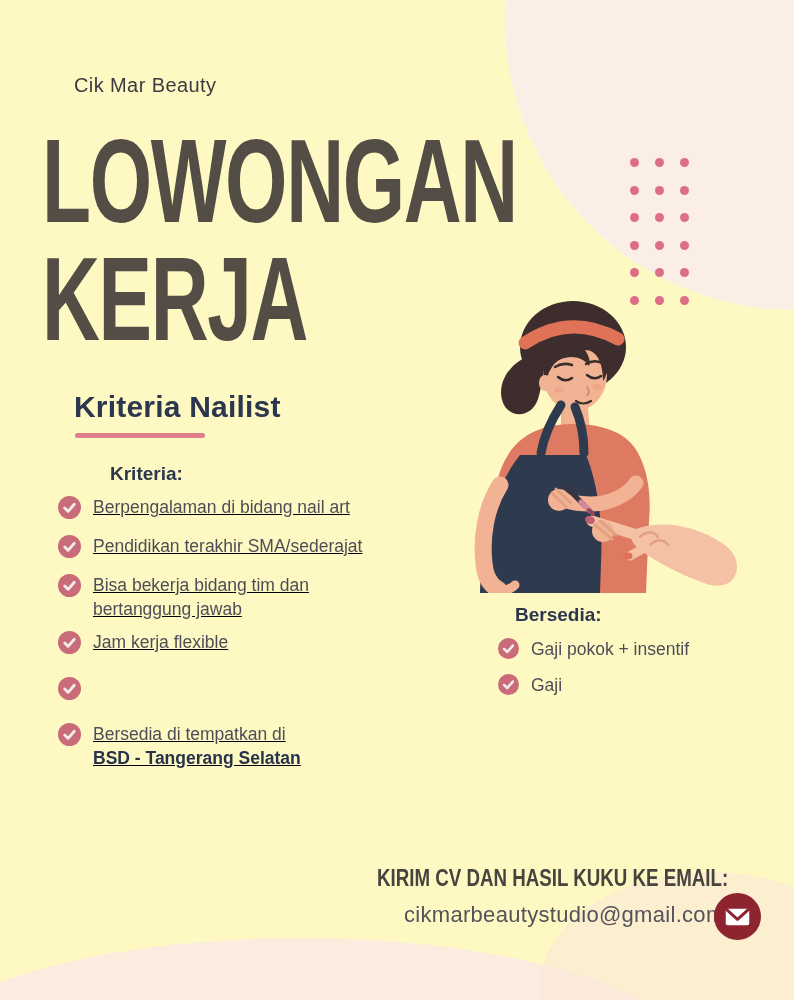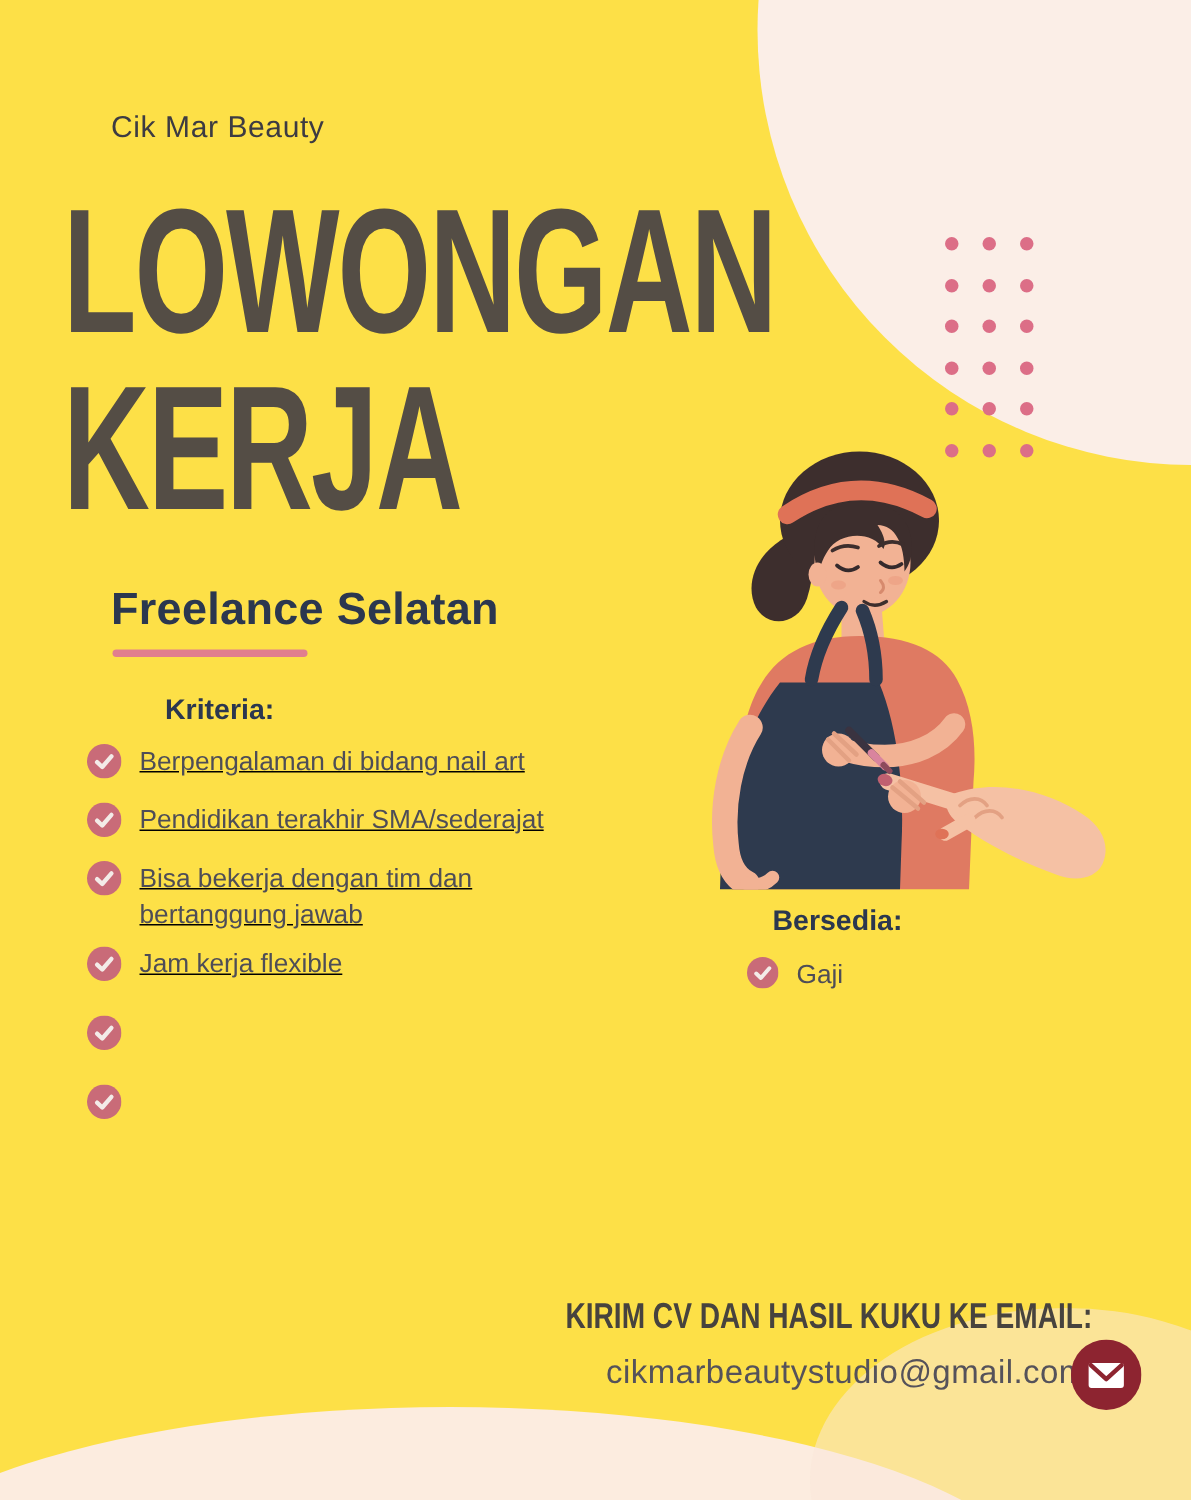--- a/index.html
+++ b/index.html
@@ -1,18 +1,18 @@
 <!DOCTYPE html>
 <html><head>
 <meta charset="utf-8">
 <style>
   html,body{margin:0;padding:0;background:#e9e9e9;}
   .poster{
     position:relative;width:794px;height:1000px;margin:0 auto;
-    background:#fde047;overflow:hidden;
+    background:#fef9c3;overflow:hidden;
     font-family:"Liberation Sans", sans-serif;
   }
   
   .blob{position:absolute;border-radius:50%;z-index:0;}
   .blob-tr{left:505px;top:-270px;width:580px;height:580px;background:#fbeee7;}
   .blob-bl{left:-100px;top:938px;width:800px;height:260px;background:#fcecdf;}
   .blob-br{left:540px;top:872px;width:340px;height:230px;background:#fae8d8;opacity:.55;}
   
   .dots{position:absolute;left:630px;top:158px;display:grid;
         grid-template-columns:repeat(3,9px);gap:18.5px 16px;z-index:1;}
@@ -85,21 +85,21 @@
     <div class="dot"></div>
       <div class="dot"></div>
       <div class="dot"></div>
   </div>
 
   <div class="brand">Cik Mar Beauty</div>
 
   <div class="title-line l1">LOWONGAN</div>
   <div class="title-line l2">KERJA</div>
 
-  <div class="role">Freelance Selatan</div>
+  <div class="role">Kriteria Nailist</div>
   <div class="role-underline"></div>
 
   <div class="sec-head kriteria">Kriteria:</div>
   <div class="k-list">
 
     <div class="chk-item m15">
       <svg class="chk" viewBox="0 0 24 24">
           <circle cx="12" cy="12" r="12" fill="#c96b78"></circle>
           <path d="M7 12.6 L10.6 16 L17 8.6" stroke="#f3ebe8" stroke-width="3" fill="none" stroke-linecap="round" stroke-linejoin="round"></path>
         </svg>
@@ -112,21 +112,21 @@
           <path d="M7 12.6 L10.6 16 L17 8.6" stroke="#f3ebe8" stroke-width="3" fill="none" stroke-linecap="round" stroke-linejoin="round"></path>
         </svg>
       <span class="chk-text">Pendidikan terakhir SMA/sederajat</span>
     </div>
 
     <div class="chk-item m9">
       <svg class="chk" viewBox="0 0 24 24">
           <circle cx="12" cy="12" r="12" fill="#c96b78"></circle>
           <path d="M7 12.6 L10.6 16 L17 8.6" stroke="#f3ebe8" stroke-width="3" fill="none" stroke-linecap="round" stroke-linejoin="round"></path>
         </svg>
-      <span class="chk-text">Bisa bekerja dengan tim dan bertanggung jawab</span>
+      <span class="chk-text">Bisa bekerja bidang tim dan bertanggung jawab</span>
     </div>
 
     <div class="chk-item m22">
       <svg class="chk" viewBox="0 0 24 24">
           <circle cx="12" cy="12" r="12" fill="#c96b78"></circle>
           <path d="M7 12.6 L10.6 16 L17 8.6" stroke="#f3ebe8" stroke-width="3" fill="none" stroke-linecap="round" stroke-linejoin="round"></path>
         </svg>
       <span class="chk-text">Jam kerja flexible</span>
     </div>
 
@@ -135,20 +135,21 @@
           <circle cx="12" cy="12" r="12" fill="#c96b78"></circle>
           <path d="M7 12.6 L10.6 16 L17 8.6" stroke="#f3ebe8" stroke-width="3" fill="none" stroke-linecap="round" stroke-linejoin="round"></path>
         </svg>
     </div>
 
     <div class="chk-item">
       <svg class="chk" viewBox="0 0 24 24">
           <circle cx="12" cy="12" r="12" fill="#c96b78"></circle>
           <path d="M7 12.6 L10.6 16 L17 8.6" stroke="#f3ebe8" stroke-width="3" fill="none" stroke-linecap="round" stroke-linejoin="round"></path>
         </svg>
+      <span class="chk-text"><span>Bersedia di tempatkan di</span><strong class="k-bold">BSD - Tangerang Selatan</strong></span>
     </div>
   </div>
 
   <svg class="illus" viewBox="0 0 300 300">
 
     <path d="M98,60 C70,66 54,92 64,112 C72,126 92,124 98,106 C103,90 104,74 98,60 Z" fill="#3d2e2d"></path>
 
     <ellipse cx="133" cy="54" rx="53" ry="46" fill="#3d2e2d"></ellipse>
 
     <path d="M85,50 Q130,20 178,46" stroke="#df7257" stroke-width="13" fill="none" stroke-linecap="round"></path>
@@ -200,20 +201,27 @@
     <ellipse cx="157" cy="94" rx="5" ry="3" fill="#eb9b7e" opacity=".55"></ellipse>
   </svg>
 
   <div class="sec-head benefit">Bersedia:</div>
   <div class="b-list">
     <div class="chk-item">
       <svg class="chk" viewBox="0 0 24 24">
           <circle cx="12" cy="12" r="12" fill="#c96b78"></circle>
           <path d="M7 12.6 L10.6 16 L17 8.6" stroke="#f3ebe8" stroke-width="3" fill="none" stroke-linecap="round" stroke-linejoin="round"></path>
         </svg>
+      <span class="chk-text">Gaji pokok + insentif</span>
+    </div>
+    <div class="chk-item">
+      <svg class="chk" viewBox="0 0 24 24">
+          <circle cx="12" cy="12" r="12" fill="#c96b78"></circle>
+          <path d="M7 12.6 L10.6 16 L17 8.6" stroke="#f3ebe8" stroke-width="3" fill="none" stroke-linecap="round" stroke-linejoin="round"></path>
+        </svg>
       <span class="chk-text">Gaji</span>
     </div>
   </div>
 
   <div class="cta">KIRIM CV DAN HASIL KUKU KE EMAIL:</div>
   <div class="email">cikmarbeautystudio@gmail.com</div>
   <svg class="email-icon" viewBox="0 0 48 48">
     <circle cx="24" cy="24" r="24" fill="#8d2430"></circle>
     <rect x="12" y="16" width="24" height="17" rx="2" fill="#ffffff"></rect>
     <path d="M13.5,17.5 L24,27 L34.5,17.5" stroke="#8d2430" stroke-width="3" fill="none" stroke-linecap="round" stroke-linejoin="round"></path>

